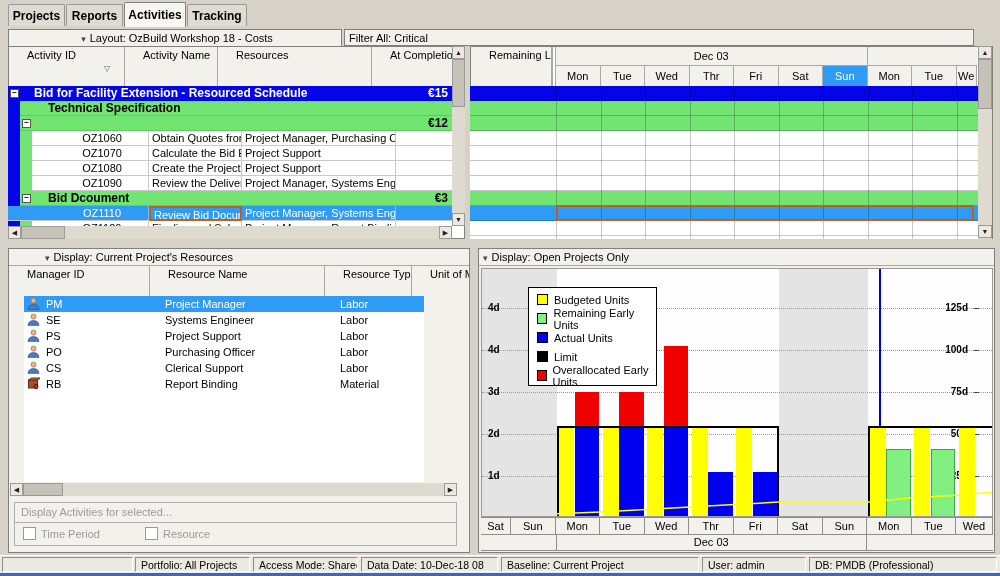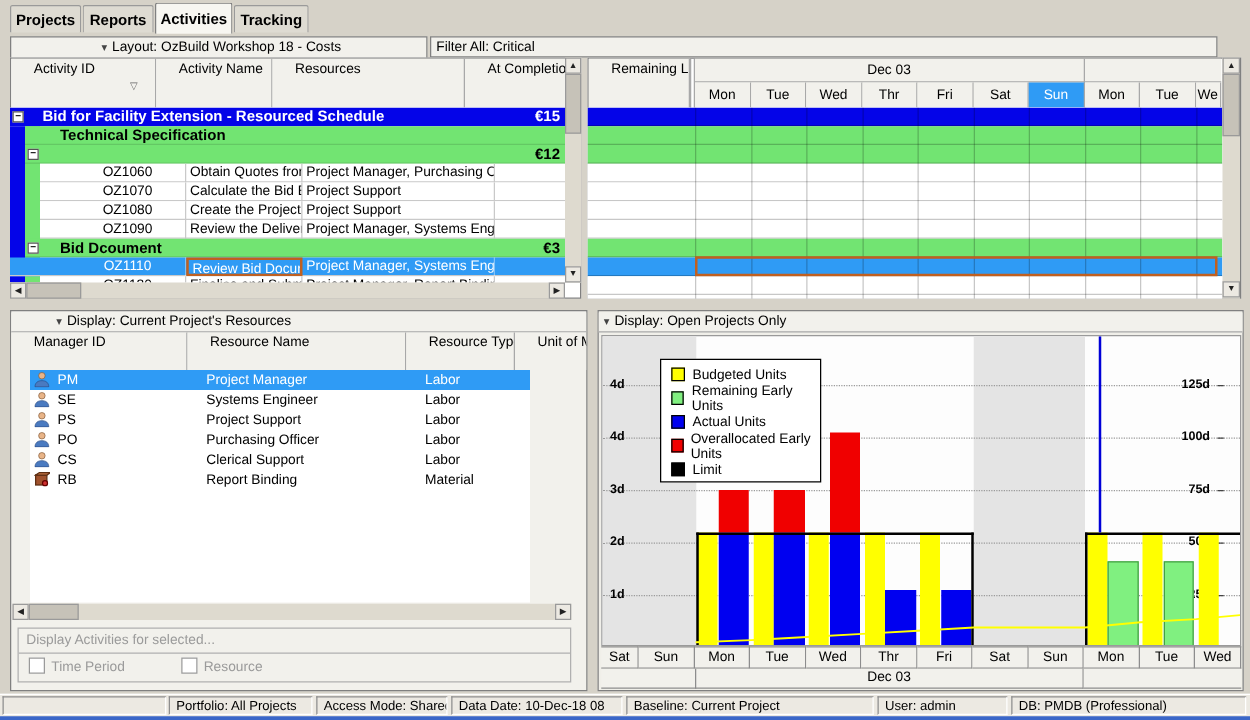--- a/index.html
+++ b/index.html
@@ -333,26 +333,26 @@
       </div>
     <div class="legend-row">
         <span class="legend-swatch" id="lg2" style="background: rgb(128, 240, 128);"></span>
         <span>Remaining Early Units</span>
       </div>
     <div class="legend-row">
         <span class="legend-swatch" id="lg1" style="background: rgb(0, 0, 240);"></span>
         <span>Actual Units</span>
       </div>
     <div class="legend-row">
+        <span class="legend-swatch" id="lg4" style="background: rgb(0, 0, 0);"></span>
+        <span>Limit</span>
+      </div>
+    <div class="legend-row">
         <span class="legend-swatch" id="lg3" style="background: rgb(240, 0, 0);"></span>
         <span>Overallocated Early Units</span>
-      </div>
-    <div class="legend-row">
-        <span class="legend-swatch" id="lg4" style="background: rgb(0, 0, 0);"></span>
-        <span>Limit</span>
       </div>
   </div>
 
   <div class="abs" style="left:0;top:555px;width:1000px;height:18px;background:#ece9e2;border-top:1px solid #fff;"></div>
   <div id="status-segs" style="position: absolute; left: 0px; top: 555px; width: 1000px; height: 18px;">
       <div class="statusseg" style="left: 2px; width: 131px;"></div>
       <div class="statusseg" style="left: 135px; width: 115px;">Portfolio: All Projects</div>
       <div class="statusseg" style="left: 253px; width: 105px;">Access Mode: Shared</div>
       <div class="statusseg" style="left: 361px; width: 137px;">Data Date: 10-Dec-18 08</div>
       <div class="statusseg" style="left: 501px; width: 198px;">Baseline: Current Project</div>

